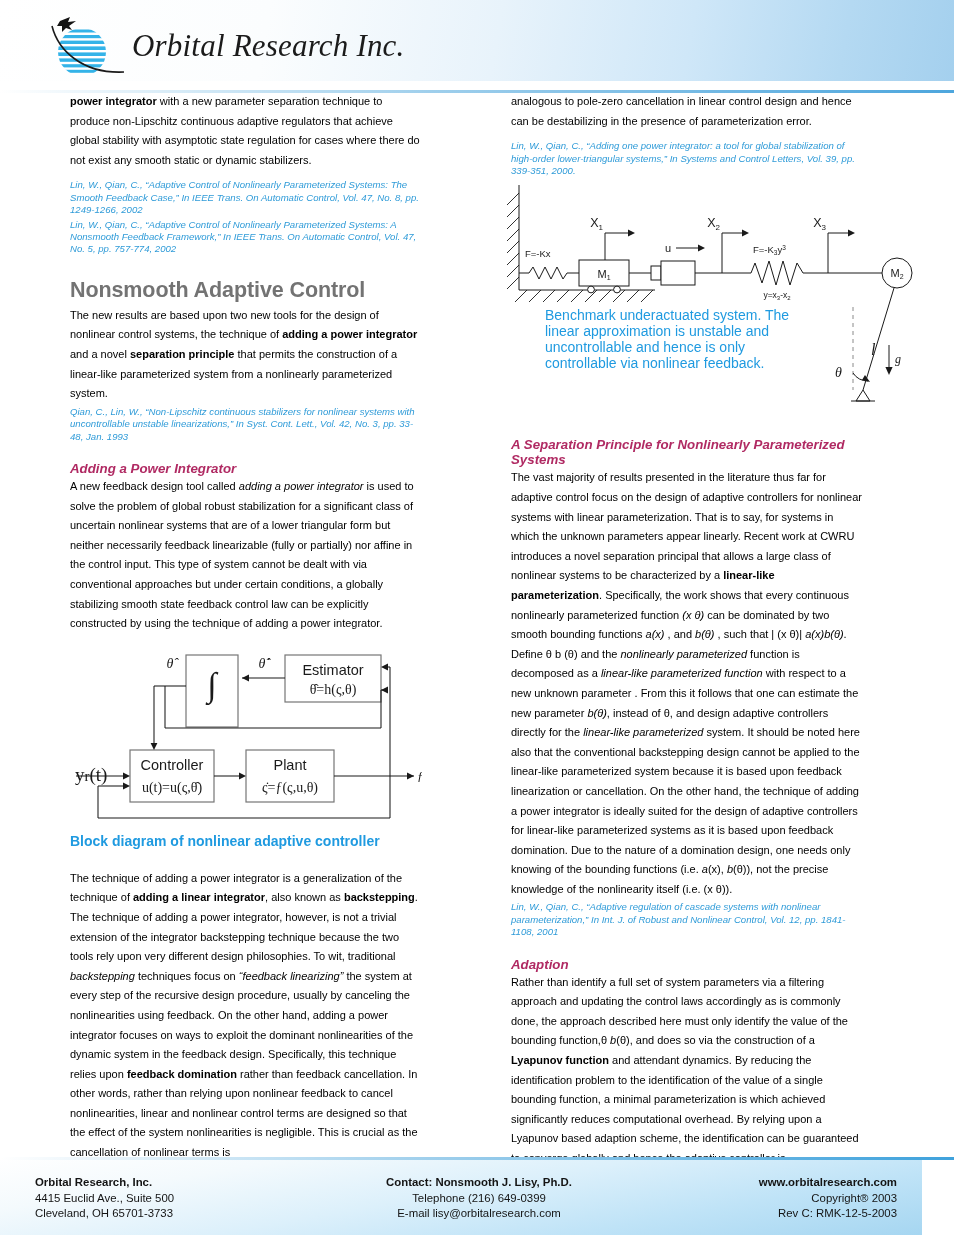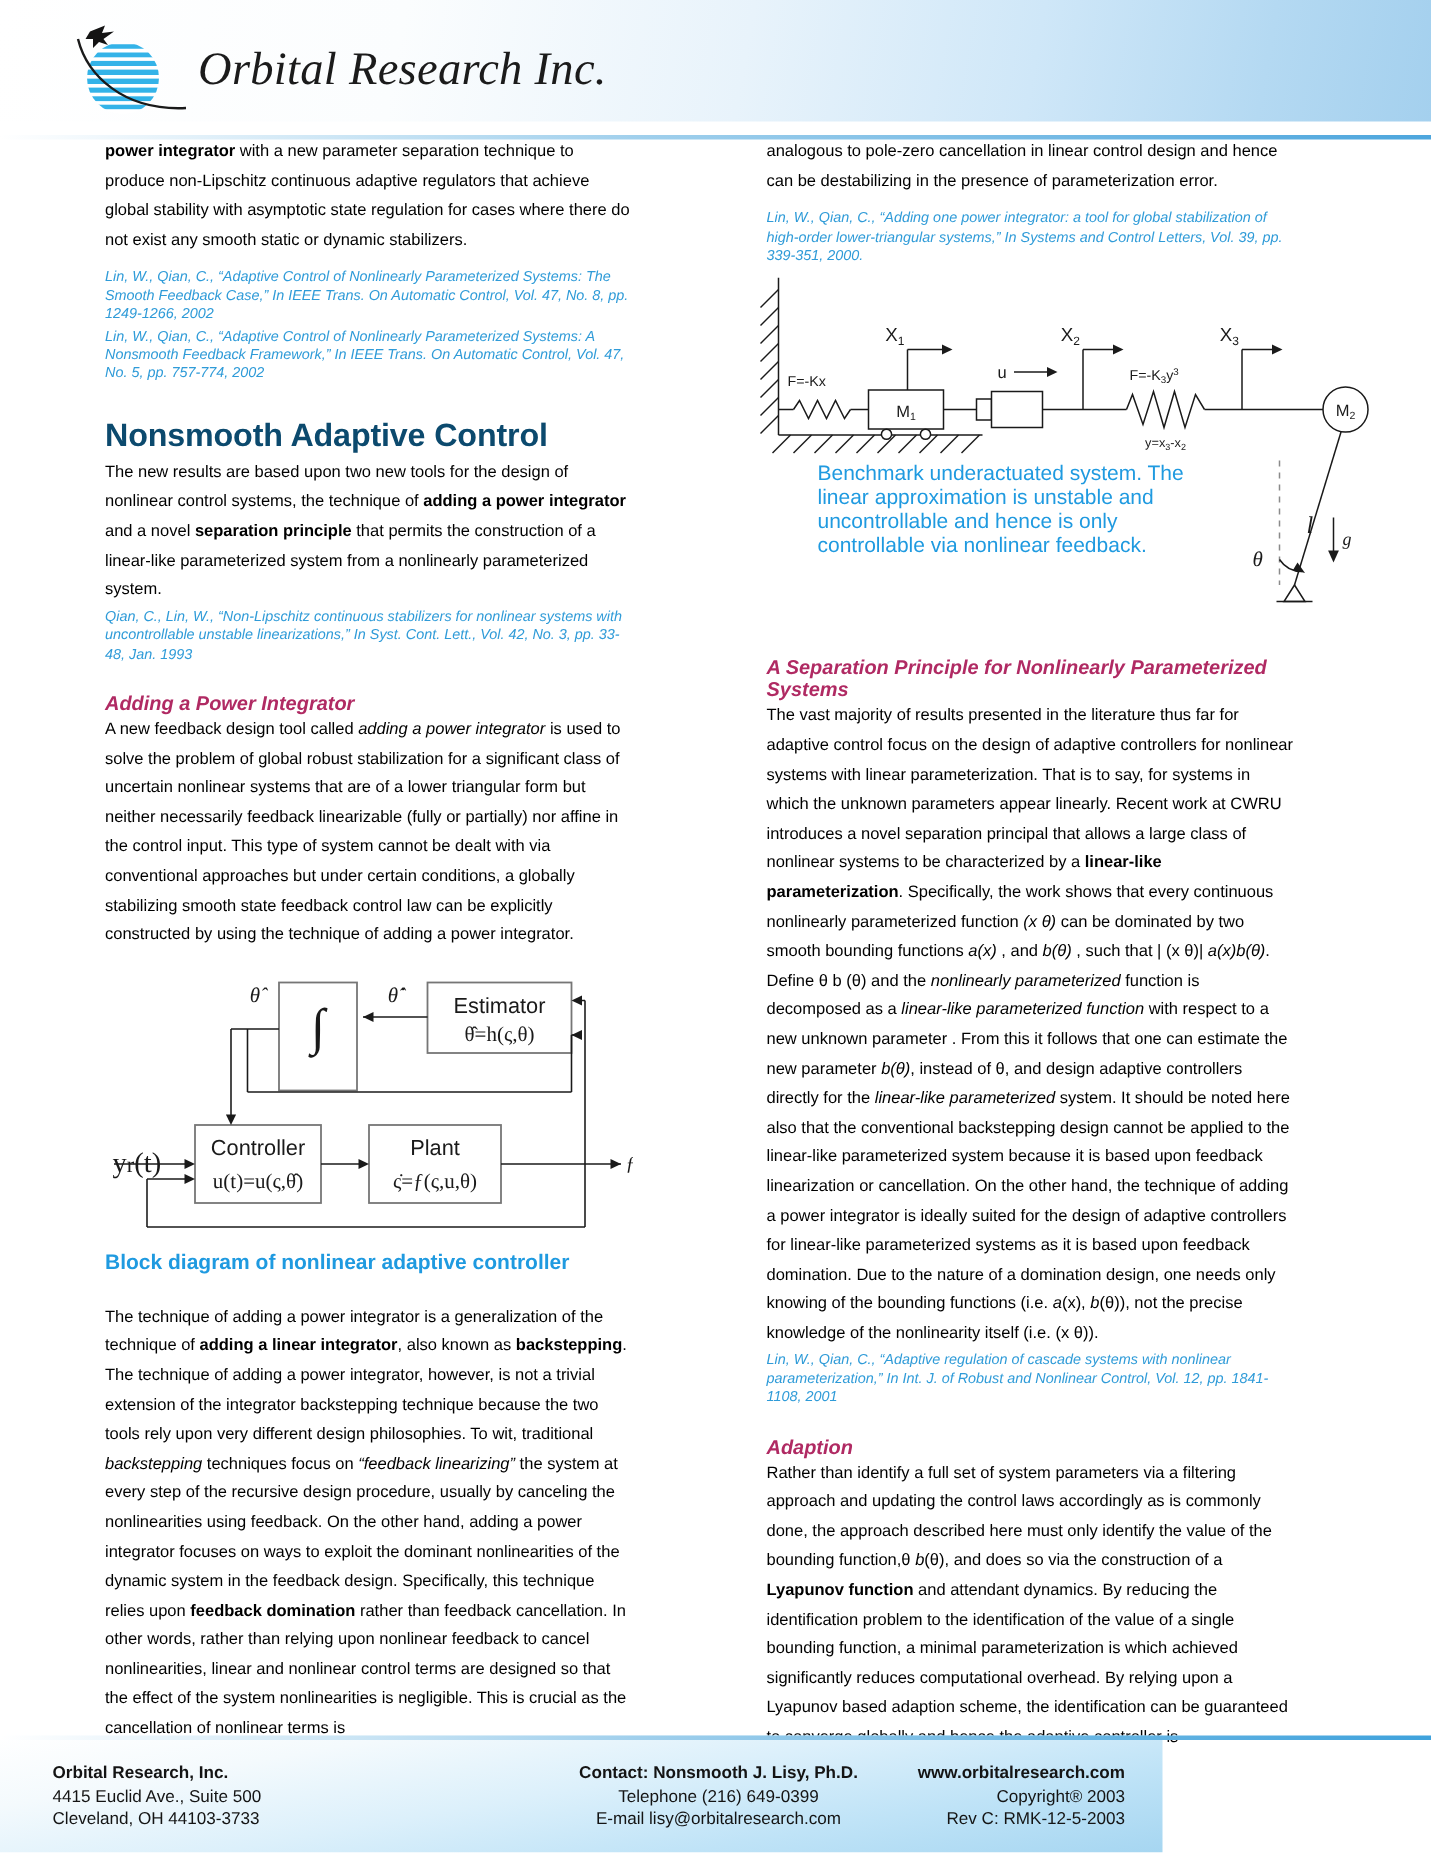--- a/index.html
+++ b/index.html
@@ -89,21 +89,21 @@
     font-size: 9.6px;
     line-height: 12.4px;
     color: #2f9bd8;
   }
   .cite.tight { margin-top: 2px; }
 
   h1.section-title {
     margin: 22px 0 3px 0;
     font-size: 21.5px;
     font-weight: bold;
-    color: #0c4a6e;
+    color: #737373;
     letter-spacing: -0.1px;
   }
   h2.sub-title {
     margin: 18px 0 1px 0;
     font-size: 13.3px;
     font-weight: bold;
     font-style: italic;
     color: #b02a63;
   }
   h2.sub-title.tightgap { margin-top: 14px; }
@@ -121,21 +121,21 @@
     font-weight: 500;
     font-size: 14px;
   }
 
   figure { margin: 0; padding: 0; }
 
   
   #footer {
     position: absolute;
     left: 0; top: 1157px;
-    width: 775px; height: 78px;
+    width: 922px; height: 78px;
     background: linear-gradient(170deg,
                 #ffffff 0%,
                 #f4fafd 22%,
                 #dcf0fb 48%,
                 #bfe3f7 74%,
                 #a6d6f1 100%);
   }
   #footer-rule {
     position: absolute;
     left: 0; top: 0;
@@ -403,21 +403,21 @@
 
   </div>
 </div>
 
 <div id="footer">
   <div id="footer-rule"></div>
 
   <div class="foot-block" id="foot-left">
     <div class="foot-head">Orbital Research, Inc.</div>
     <div>4415 Euclid Ave., Suite 500</div>
-    <div>Cleveland, OH 44103-3733</div>
+    <div>Cleveland, OH 65701-3733</div>
   </div>
 
   <div class="foot-block" id="foot-center">
     <div class="foot-head">Contact: Nonsmooth J. Lisy, Ph.D.</div>
     <div>Telephone (216) 649-0399</div>
     <div>E-mail lisy@orbitalresearch.com</div>
   </div>
 
   <div class="foot-block" id="foot-right">
     <div class="foot-head">www.orbitalresearch.com</div>

